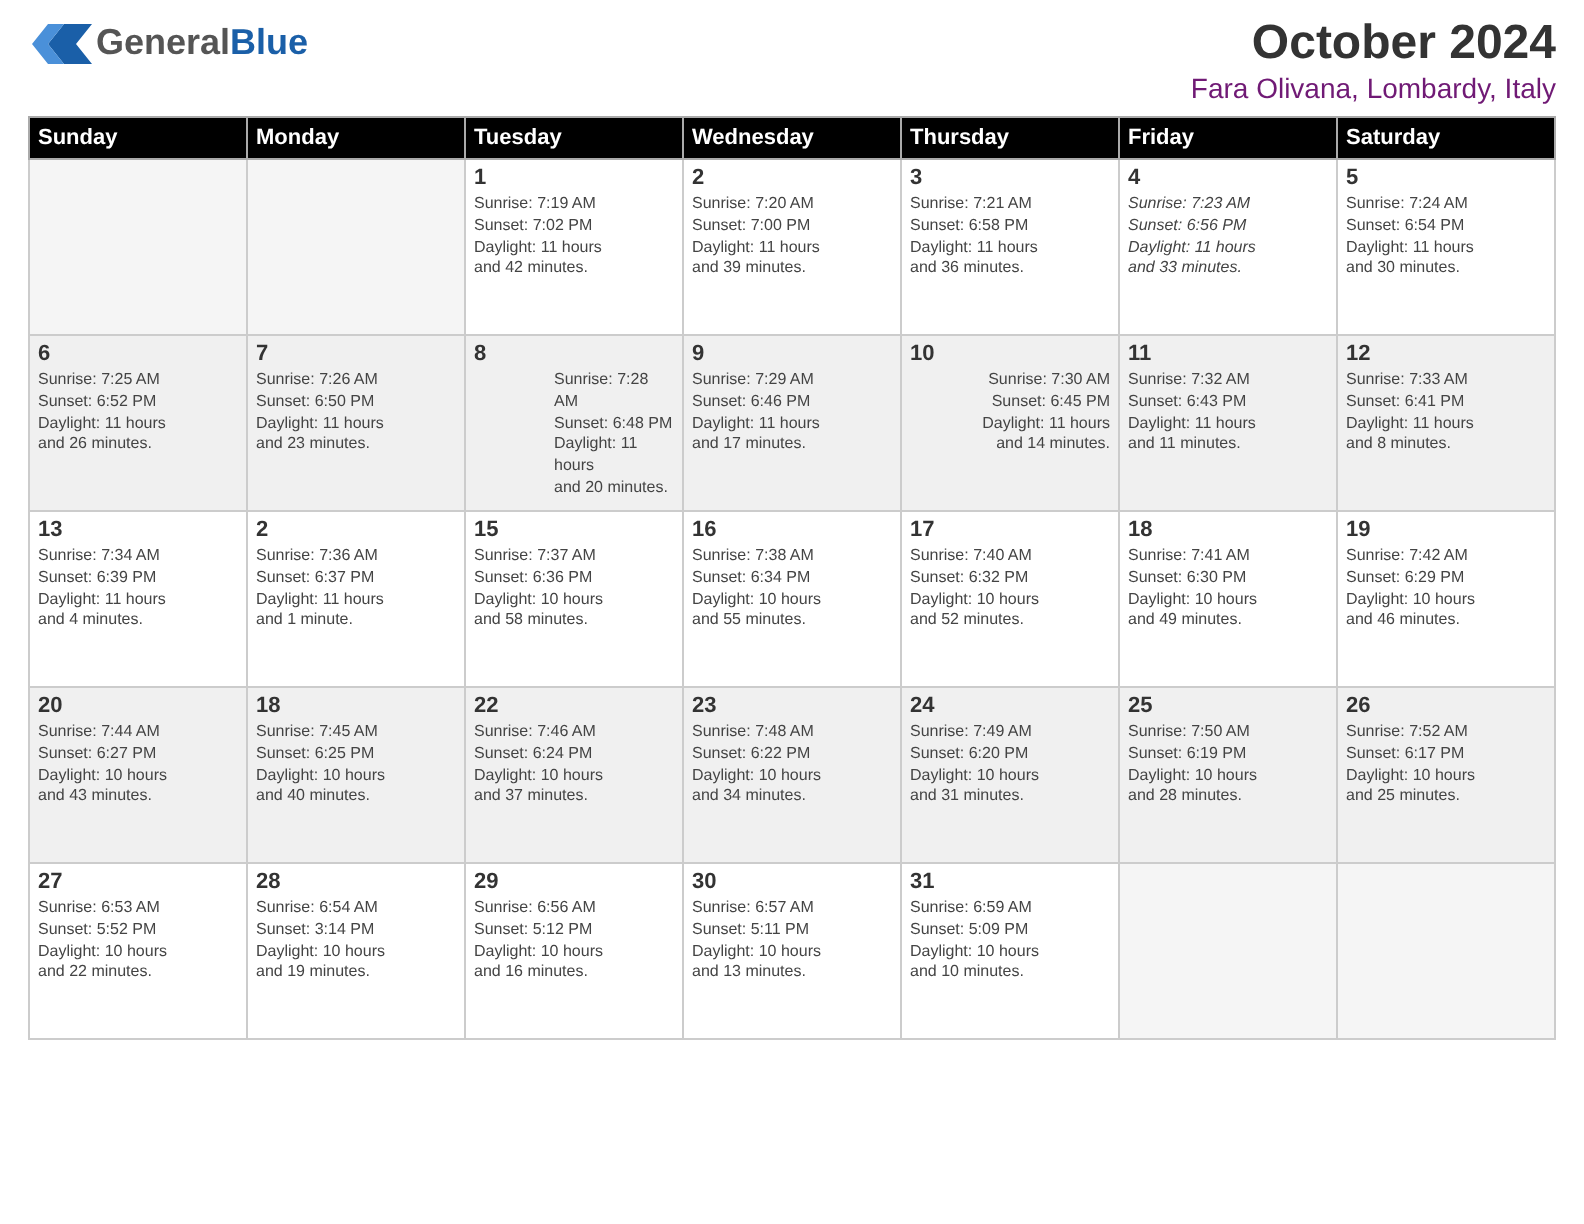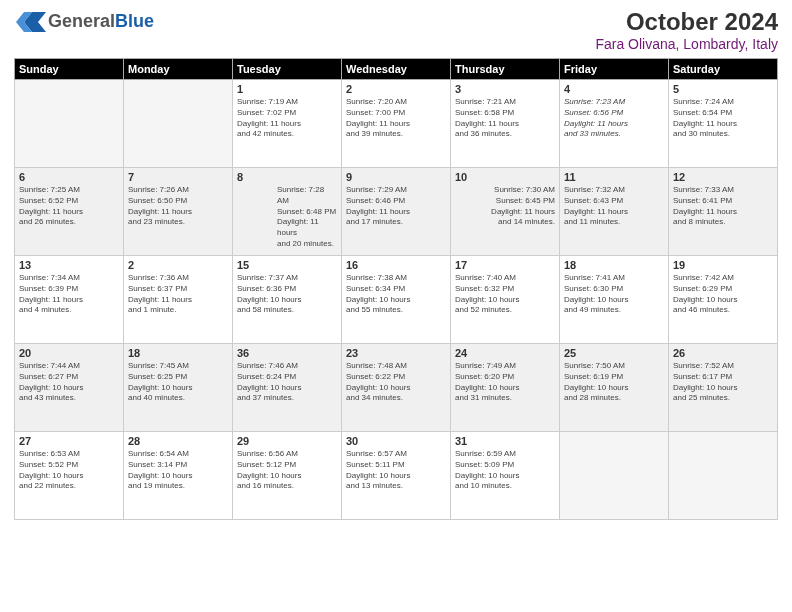--- a/index.html
+++ b/index.html
@@ -283,21 +283,21 @@
 and 43 minutes.</div>
           </td>
           <td>
             <div class="day-num">18</div>
             <div class="day-info" style="white-space: pre-line;">Sunrise: 7:45 AM
 Sunset: 6:25 PM
 Daylight: 10 hours
 and 40 minutes.</div>
           </td>
           <td>
-            <div class="day-num">36</div>
+            <div class="day-num">22</div>
             <div class="day-info" style="white-space: pre-line;">Sunrise: 7:46 AM
 Sunset: 6:24 PM
 Daylight: 10 hours
 and 37 minutes.</div>
           </td>
           <td>
             <div class="day-num">23</div>
             <div class="day-info" style="white-space: pre-line;">Sunrise: 7:48 AM
 Sunset: 6:22 PM
 Daylight: 10 hours

